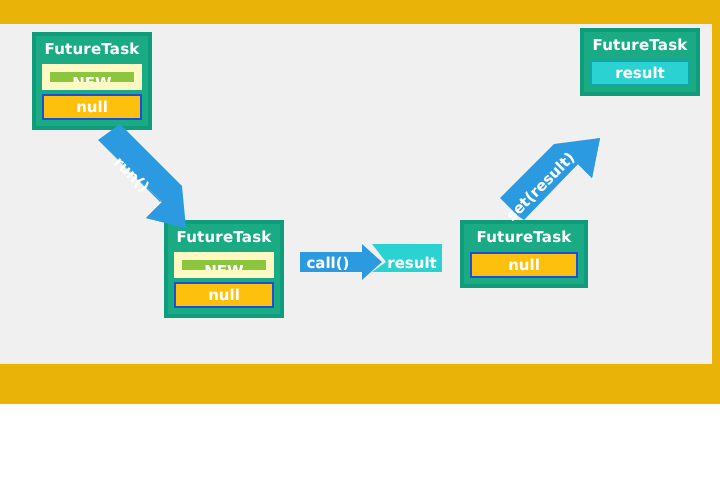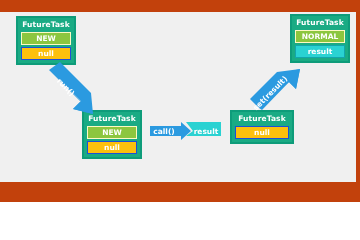--- a/index.html
+++ b/index.html
@@ -11,21 +11,21 @@
     width: 360px;
     height: 202px;
     overflow: hidden;
     font-family: "DejaVu Sans", "Liberation Sans", sans-serif;
   }
 
   #diagram-root {
     position: relative;
     width: 360px;
     height: 202px;
-    background: #c2410c;
+    background: #eab308;
   }
 
   
   #canvas {
     position: absolute;
     left: 0;
     top: 12px;
     width: 356px;
     height: 170px;
     background: #f0f0f0;
@@ -54,21 +54,21 @@
     height: 13px;
     line-height: 11px;
     margin-top: 2px;
     font-size: 7.5px;
     font-weight: bold;
     color: #ffffff;
     text-align: center;
     white-space: nowrap;
     overflow: hidden;
   }
-  .f-green  { background: #8cc63f; border: 1px solid #fef9c3; }
+  .f-green  { background: #8cc63f; border: 4px solid #fef9c3; }
   .f-yellow { background: #fcc00d; border: 1px solid #1d4ed8; }
   .f-cyan   { background: #2ad2d2; border: 1px solid #13a5ab; }
 
   
   #arrow-layer {
     position: absolute;
     left: 0; top: 0;
     width: 360px; height: 202px;
     pointer-events: none;
   }
@@ -98,21 +98,20 @@
     <div class="task-field f-yellow">null</div>
   </div>
 
   <div class="task-box" style="left:230px; top:110px; width:64px;">
     <div class="task-title">FutureTask</div>
     <div class="task-field f-yellow">null</div>
   </div>
 
   <div class="task-box" style="left:290px; top:14px; width:60px;">
     <div class="task-title">FutureTask</div>
-    <div class="task-field f-green">NORMAL</div>
     <div class="task-field f-cyan">result</div>
   </div>
 
   <svg id="arrow-layer" viewBox="0 0 360 202">
 
     <g>
       <polygon points="49,70 80,101 88,94 93,114 73,109 81,101 50,71" fill="#2b9ae0"></polygon>
       <polygon points="49,70 60,62 91,93 93,114 73,109 81,101" fill="#2b9ae0"></polygon>
       <text class="arrow-label" x="64" y="89" transform="rotate(45 64 89)" text-anchor="middle">run()</text>
     </g>

